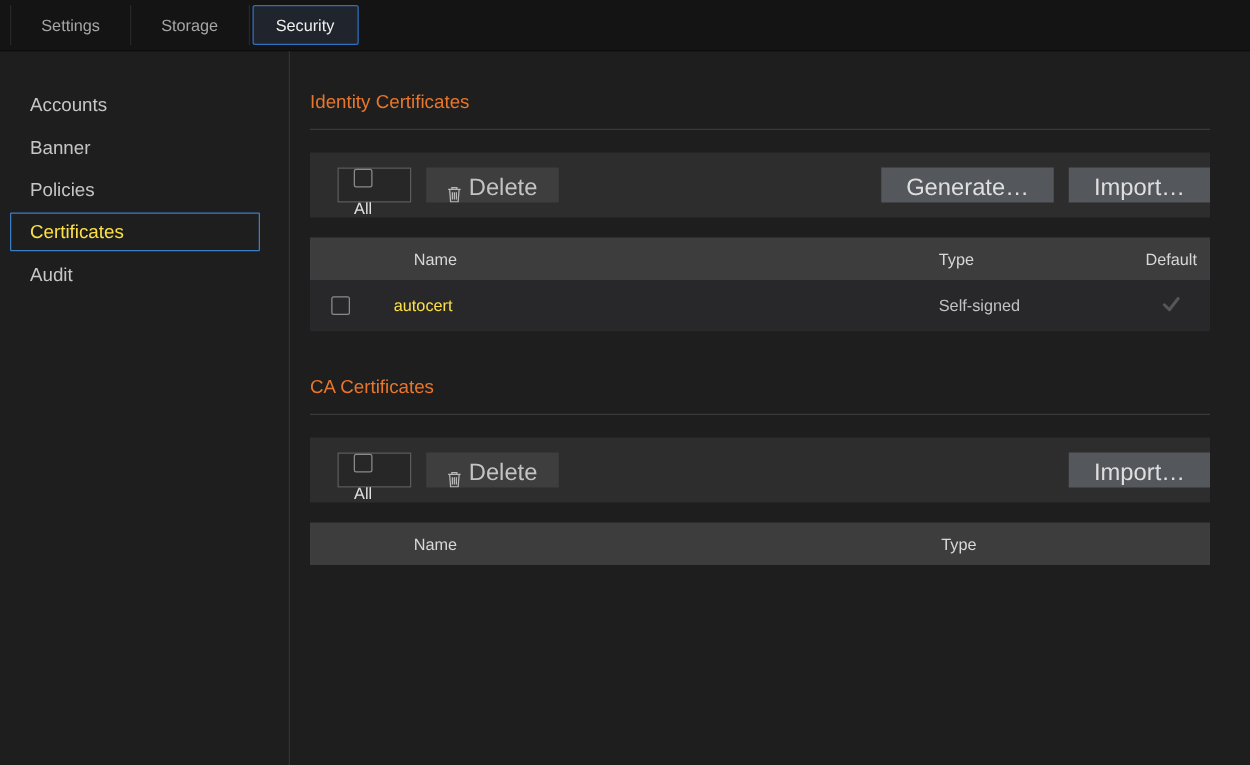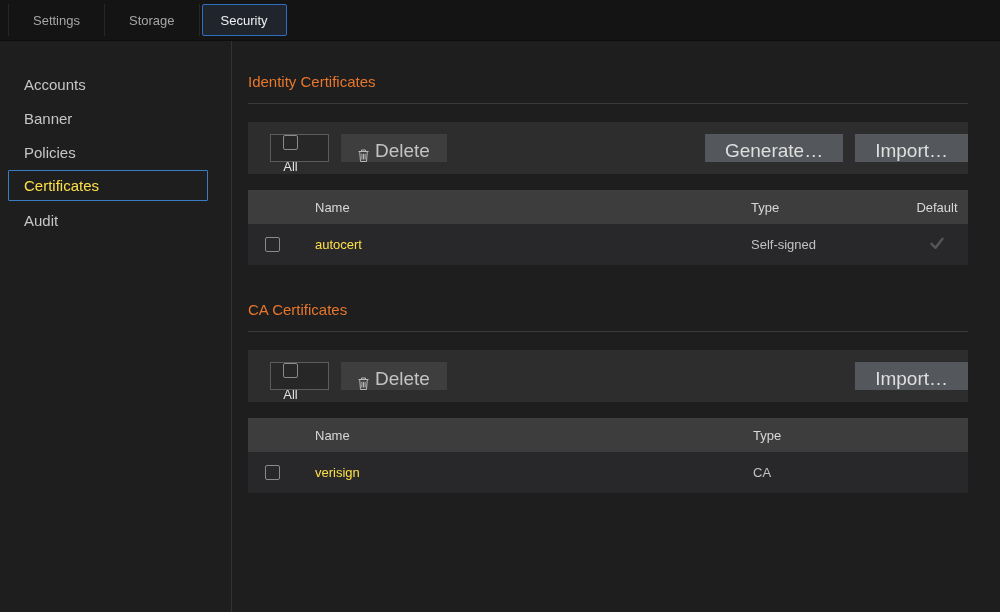--- a/index.html
+++ b/index.html
@@ -133,20 +133,21 @@
   .trash { display:inline-flex; align-items:center; }
 
   
   .tbl { margin-top:16px; }
   .tbl-header {
     background:#3d3d3d;
     height:34px;
     display:flex;
     align-items:center;
     color:#d8d8d8;
+    padding-left:16px;
   }
   .tbl-row {
     background:#28282a;
     height:41px;
     display:flex;
     align-items:center;
     border-top:1px solid #1d1d1d;
   }
   .tbl-header + .tbl-row { border-top:none; }
   .col-check { width:48px; display:flex; justify-content:center; flex:none; }
@@ -251,25 +252,16 @@
       <button class="btn raised">Import…</button>
     </div>
 
     <div class="tbl">
       <div class="tbl-header">
         <div class="col-check"></div>
         <div class="col-name">Name</div>
         <div class="col-type wide">Type</div>
       </div>
 
-      <div class="tbl-row">
-        <div class="col-check">
-          <span class="checkbox"></span>
-        </div>
-        <div class="col-name">
-          <a class="link">verisign</a>
-        </div>
-        <div class="col-type wide">CA</div>
-      </div>
     </div>
 
   </section>
 </div>
 
 </body></html>

